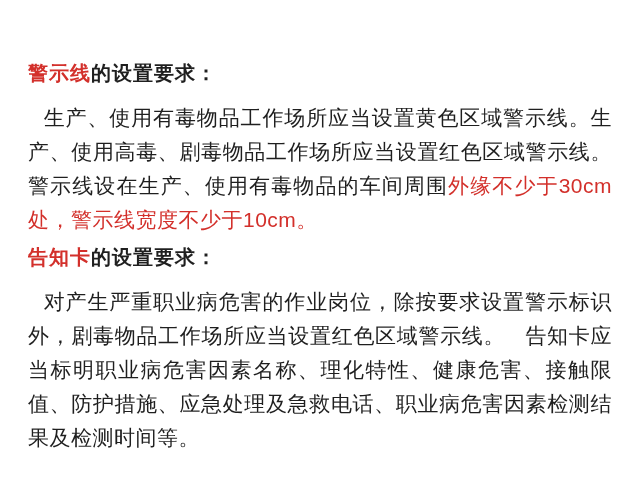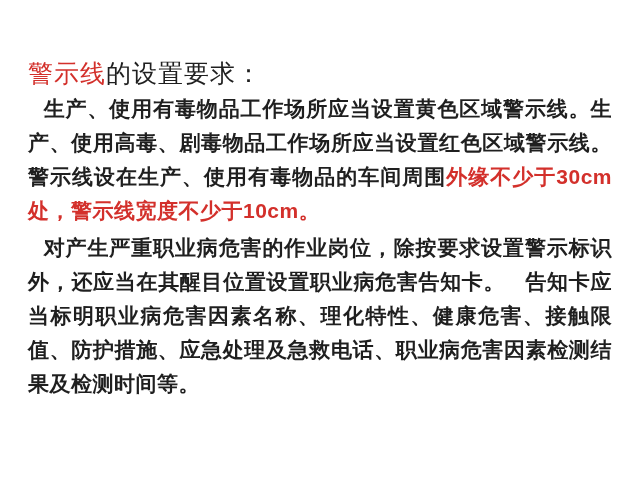--- a/index.html
+++ b/index.html
@@ -14,45 +14,46 @@
     font-family:"Liberation Sans","DejaVu Sans",sans-serif;
   }
   .page{
     box-sizing:border-box;
     width:640px;height:480px;
     padding:56px 28px 0 28px;
     background:var(--bg);
   }
   .heading{
     margin:0;
-    font-size:25px;
-    font-weight:normal;
+    font-size:20px;
+    font-weight:bold;
     line-height:34px;
     color:var(--ink);
     letter-spacing:1px;
   }
   .para{
-    margin:2px 0 3px 0;
+    margin:11px 0 3px 0;
     font-size:21px;
-    font-weight:bold;
+    font-weight:normal;
     line-height:34px;
     color:var(--ink);
     text-align:justify;
     text-indent:0.75em;
     letter-spacing:0.5px;
   }
   .red{color:var(--accent);}
   .sent-gap{display:inline-block;width:20px;}
 </style>
 </head>
 <body>
 
 <div class="page">
 
   <h2 class="heading"><span class="red">警示线</span><span>的设置要求：</span></h2>
 
   <p class="para"><span>生产、使用有毒物品工作场所应当设置黄色区域警示线。生产、使用高毒、剧毒物品工作场所应当设置红色区域警示线。警示线设在生产、使用有毒物品的车间周围</span><span class="red">外缘不少于30cm处，警示线宽度不少于10cm。</span></p>
 
 
+  <h2 class="heading"><span class="red">告知卡</span><span>的设置要求：</span></h2>
 
-  <p class="para"><span>对产生严重职业病危害的作业岗位，除按要求设置警示标识外，还应当在其醒目位置设置职业病危害告知卡。</span><span class="sent-gap"></span><span>告知卡应当标明职业病危害因素名称、理化特性、健康危害、接触限值、防护措施、应急处理及急救电话、职业病危害因素检测结果及检测时间等。</span></p>
+  <p class="para"><span>对产生严重职业病危害的作业岗位，除按要求设置警示标识外，剧毒物品工作场所应当设置红色区域警示线。</span><span class="sent-gap"></span><span>告知卡应当标明职业病危害因素名称、理化特性、健康危害、接触限值、防护措施、应急处理及急救电话、职业病危害因素检测结果及检测时间等。</span></p>
 
 </div>
 
 </body></html>

